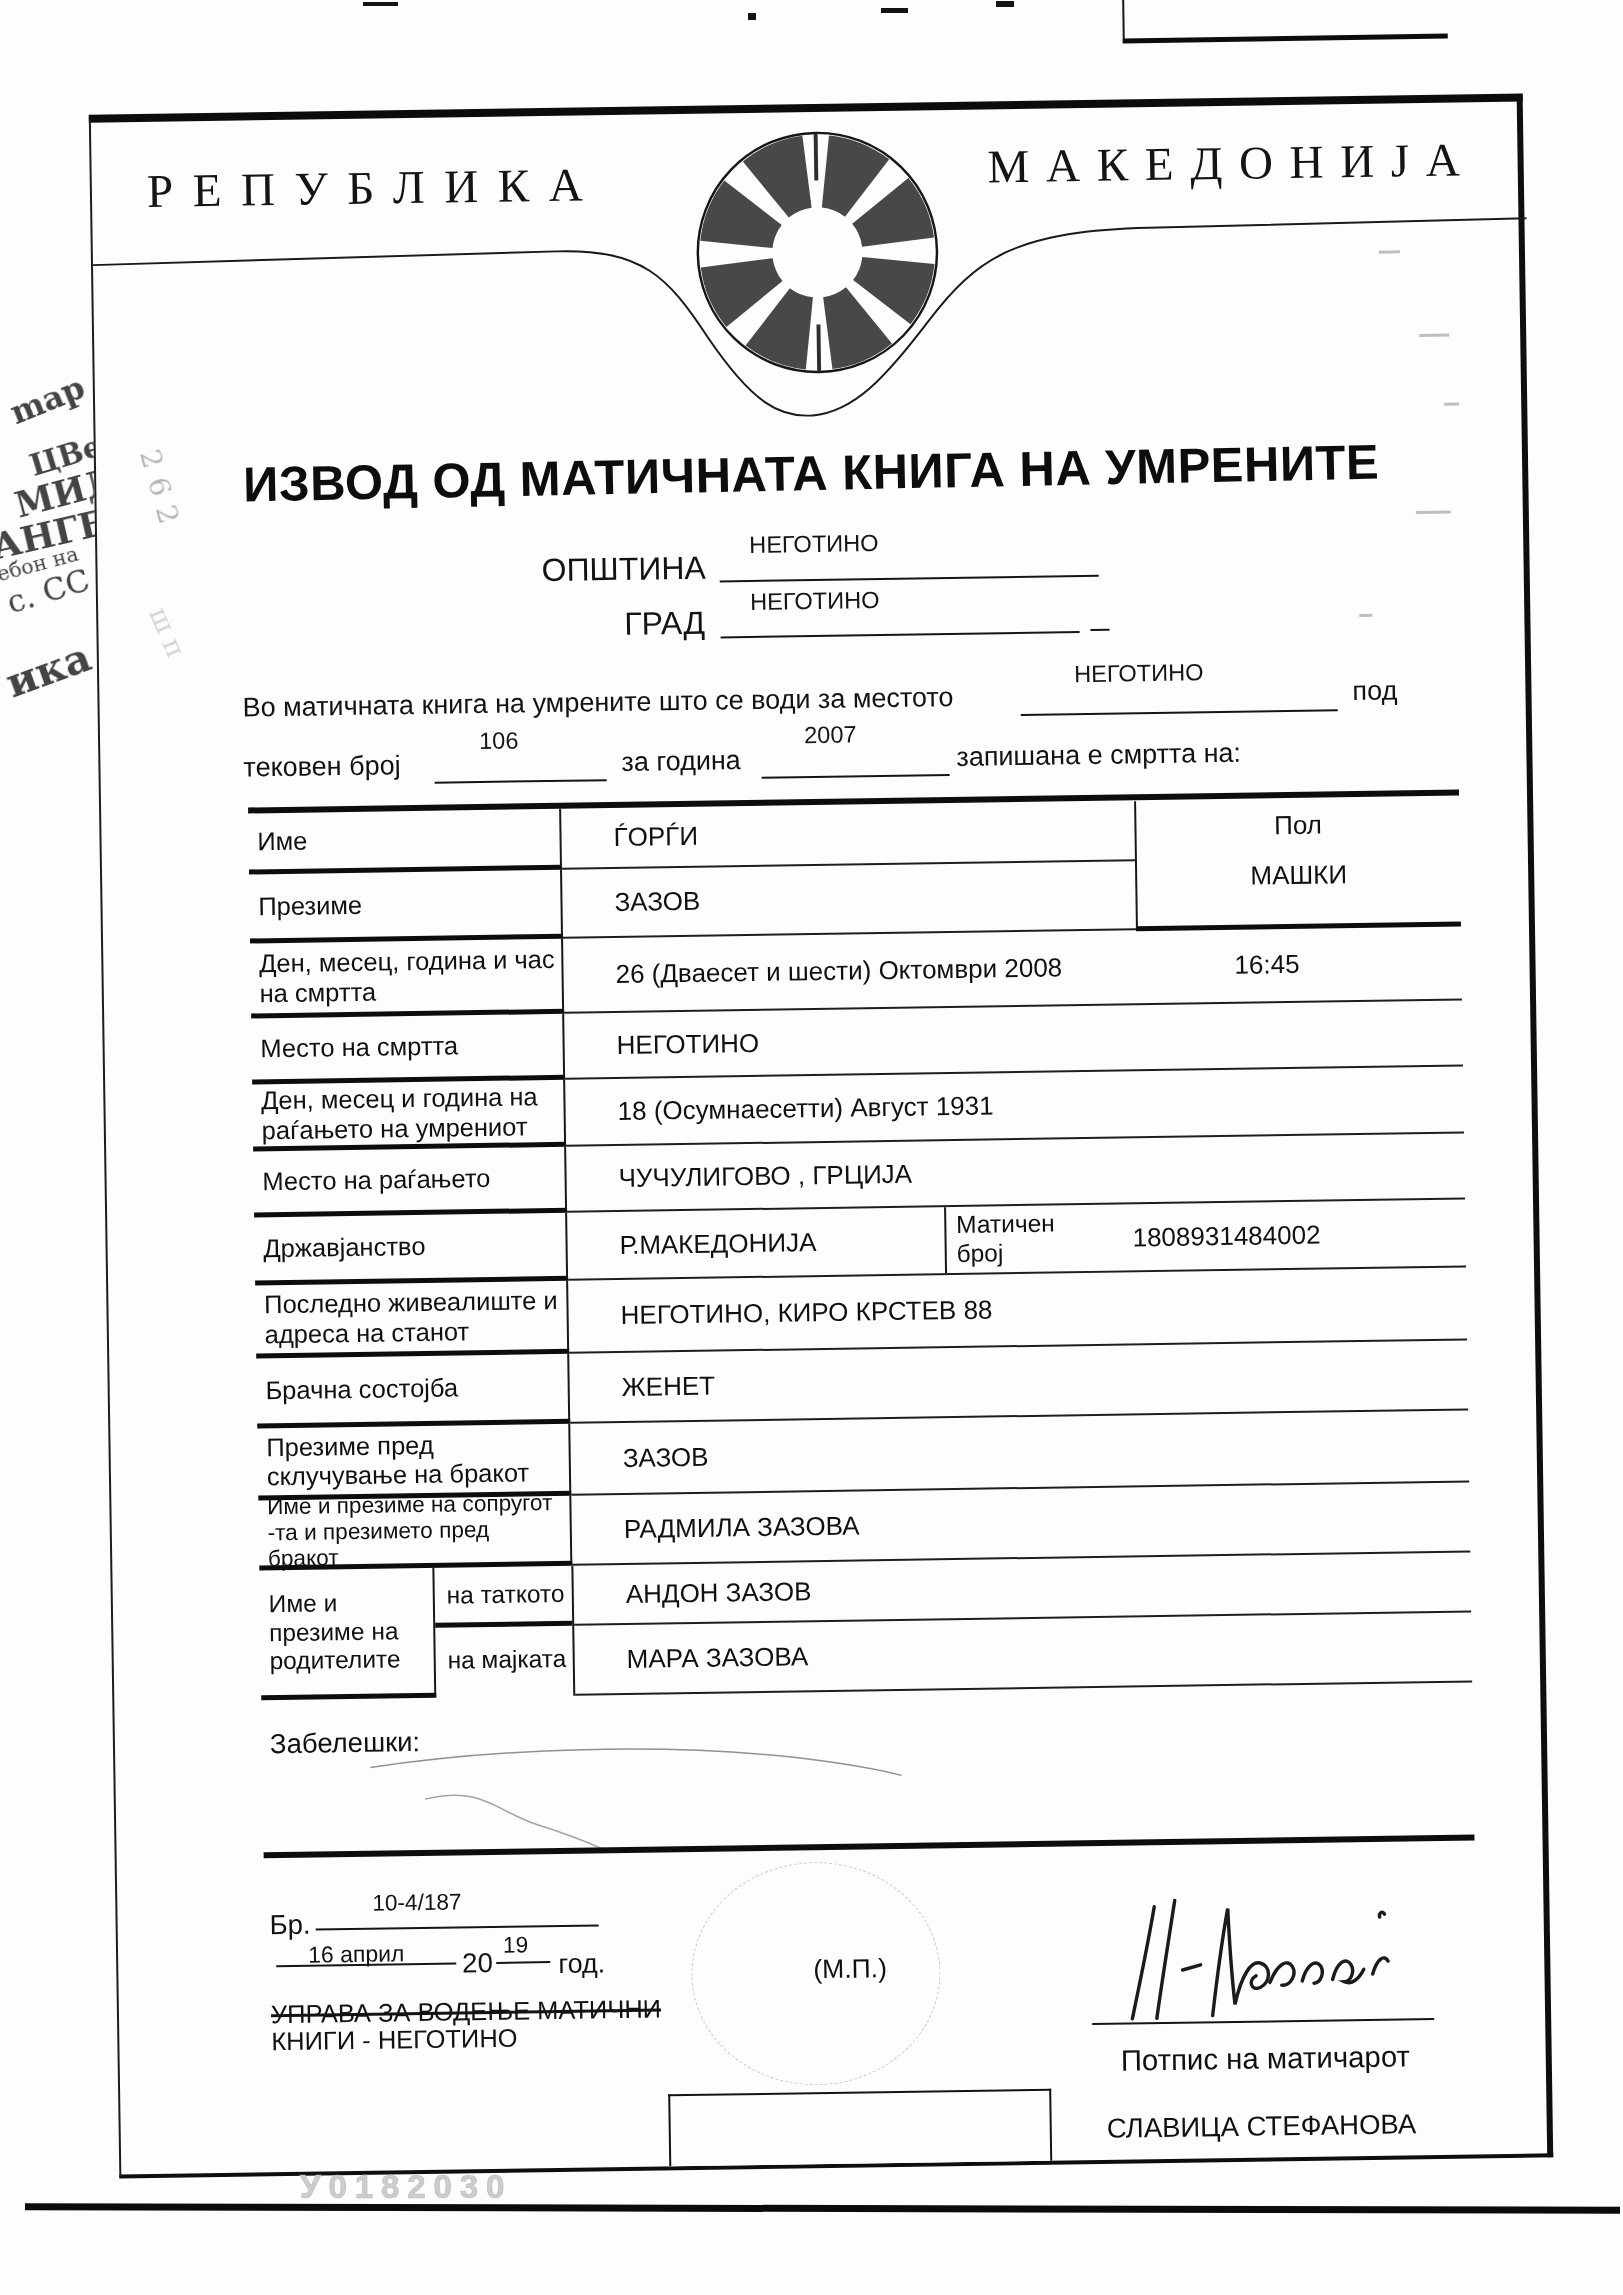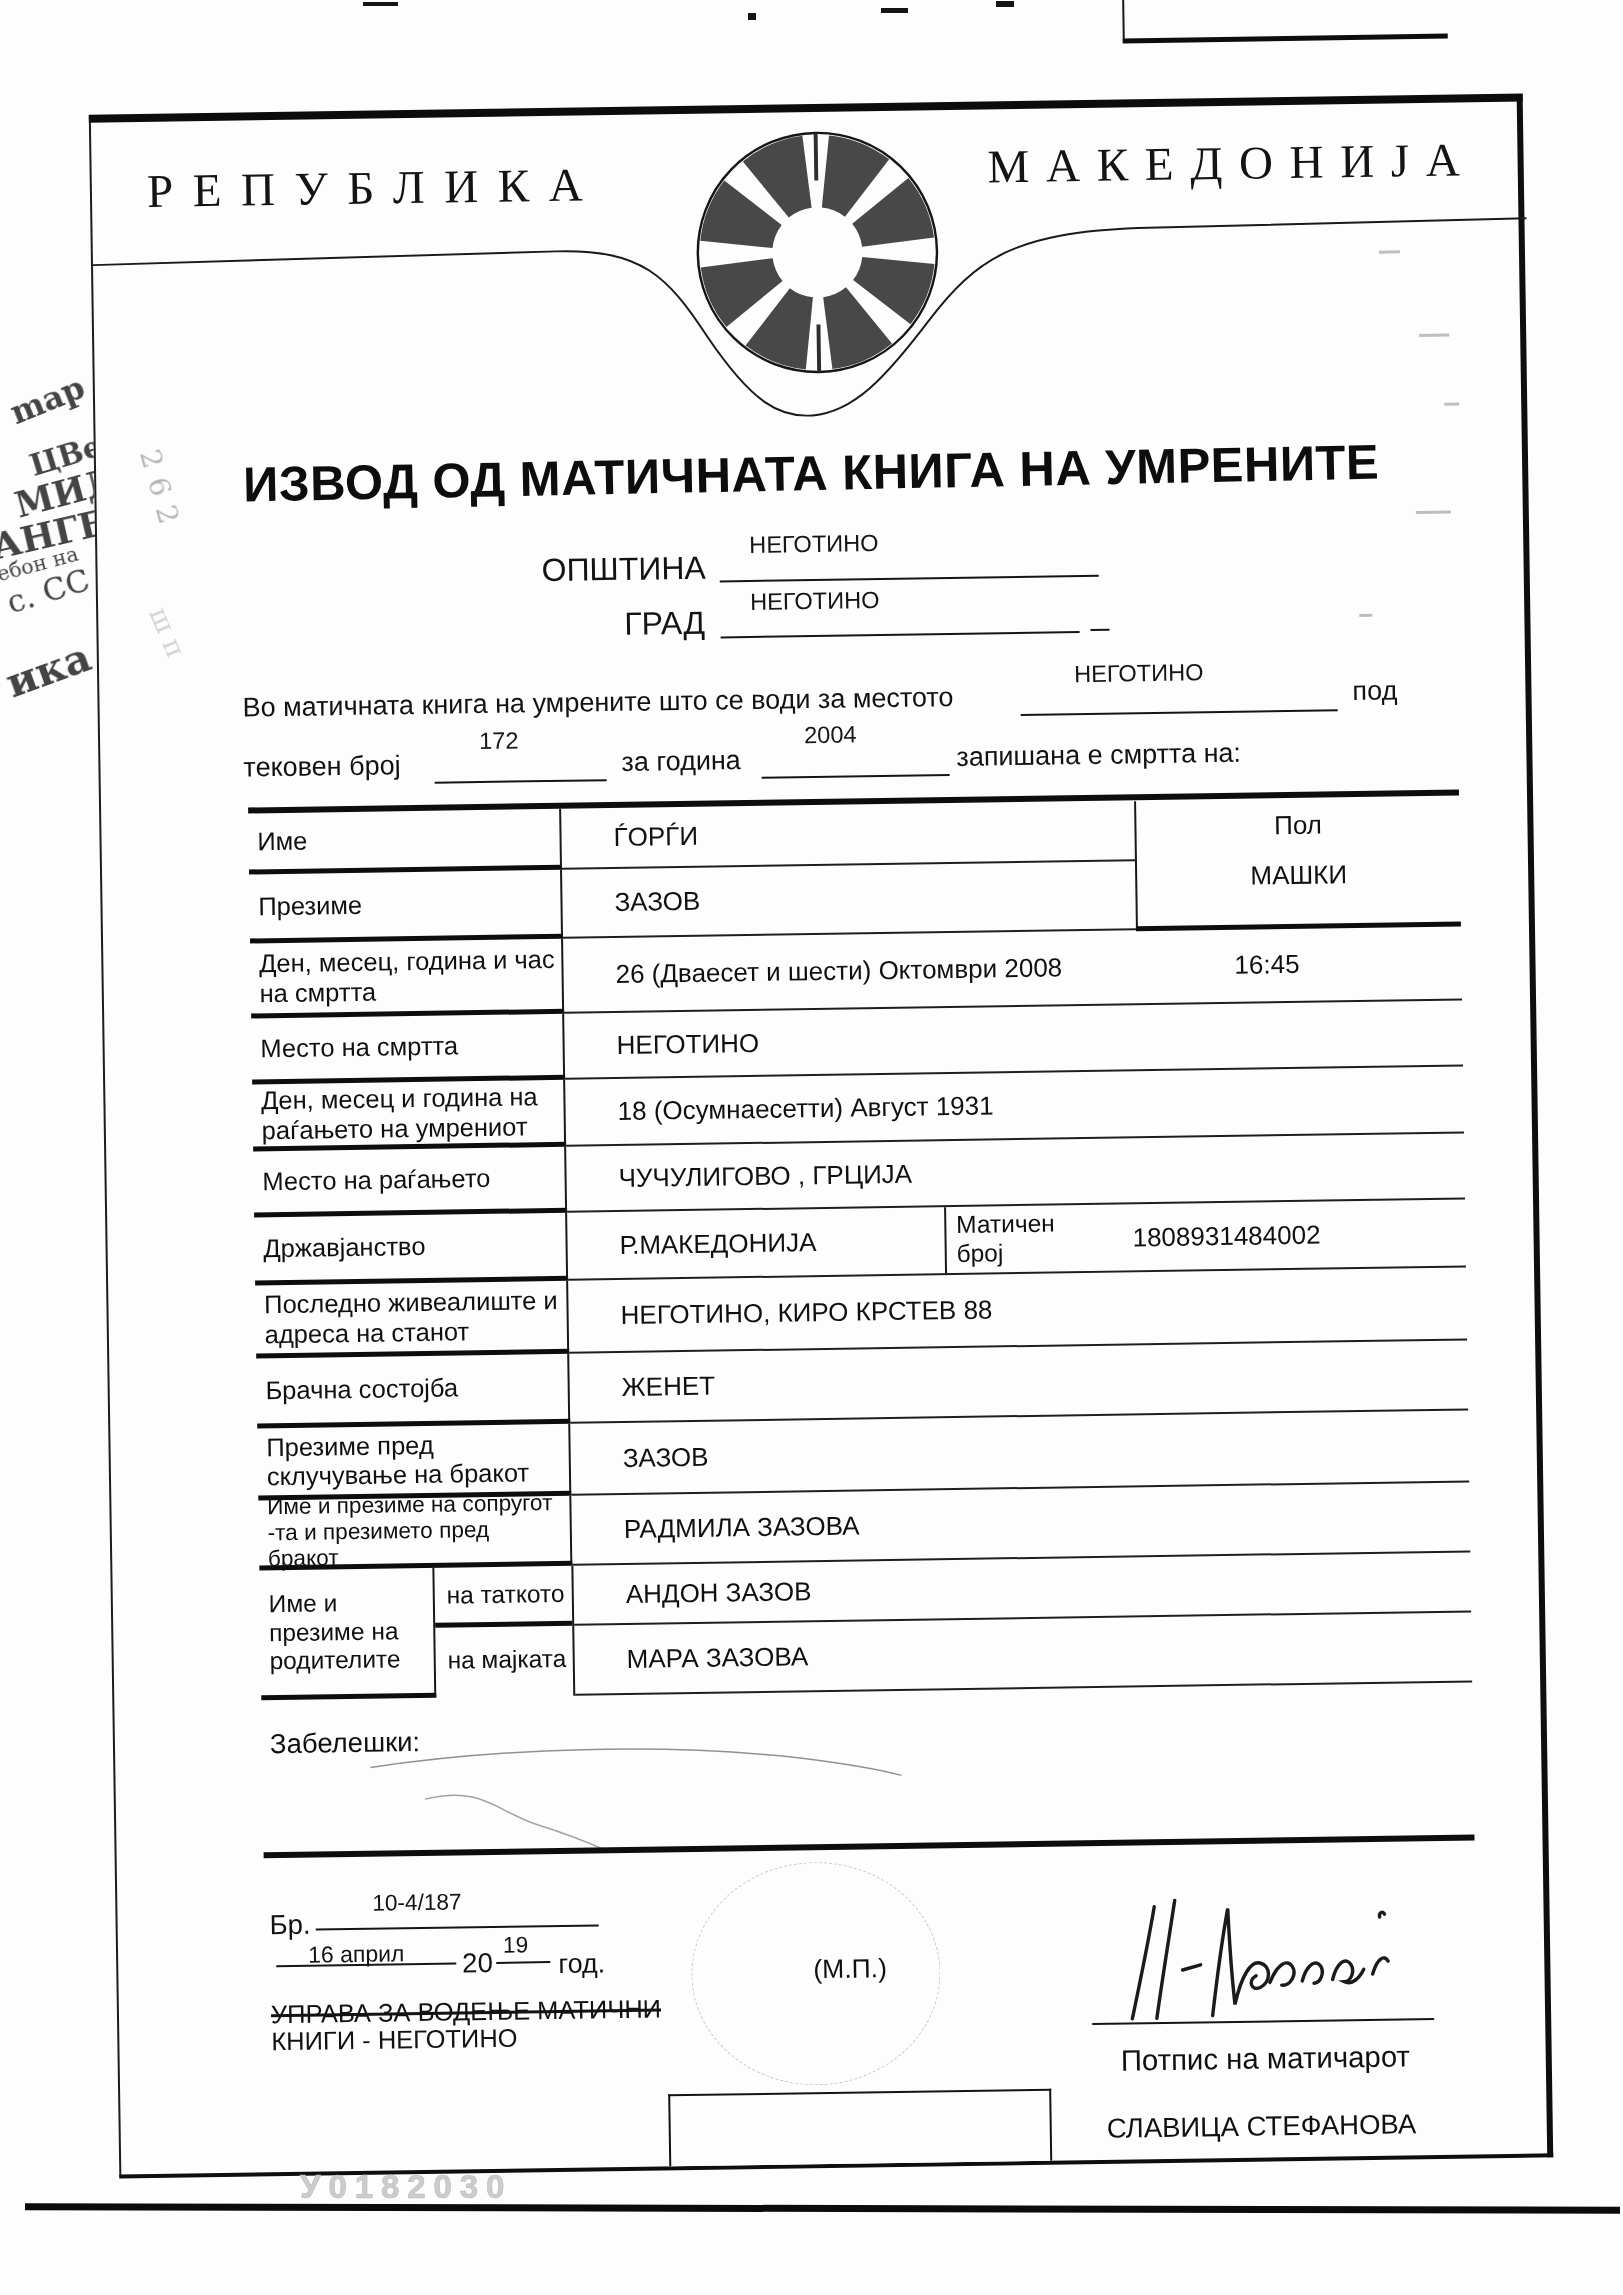--- a/index.html
+++ b/index.html
@@ -176,24 +176,24 @@
     <div class="abs fld-value" style="left:652px;top:476px;">НЕГОТИНО</div>
     <div class="fline" style="left:622px;top:523px;width:359px;"></div>
     <div class="fline" style="left:992px;top:521px;width:18.7px;"></div>
 
     <div class="abs intro" style="left:143px;top:572px;">Во матичната книга на умрените што се води за местото</div>
     <div class="abs fld-value" style="left:975px;top:553px;">НЕГОТИНО</div>
     <div class="fline" style="left:921px;top:605px;width:317px;"></div>
     <div class="abs intro" style="left:1253px;top:572px;">под</div>
 
     <div class="abs intro" style="left:143px;top:632px;">тековен број</div>
-    <div class="abs fld-value" style="left:379px;top:611px;">172</div>
+    <div class="abs fld-value" style="left:379px;top:611px;">106</div>
     <div class="fline" style="left:334px;top:664px;width:172px;"></div>
     <div class="abs intro" style="left:521px;top:632px;">за година</div>
-    <div class="abs fld-value" style="left:704px;top:610px;">2004</div>
+    <div class="abs fld-value" style="left:704px;top:610px;">2007</div>
     <div class="fline" style="left:661px;top:664px;width:188px;"></div>
     <div class="abs intro" style="left:856px;top:632px;">запишана е смртта на:</div>
 
     <div class="vtable">
 
       <div class="vrow short" style="height:61px;">
         <div class="vlabel">Име</div>
         <div class="vvalue">ЃОРЃИ</div>
       </div>
 

